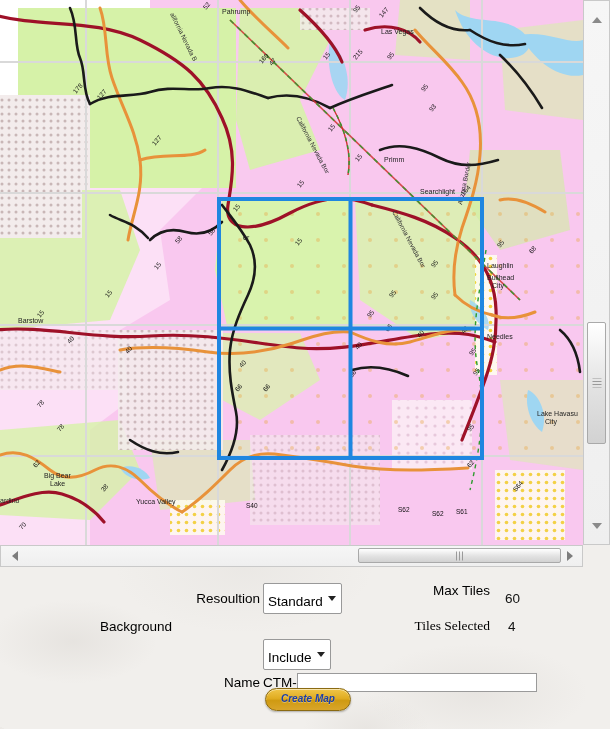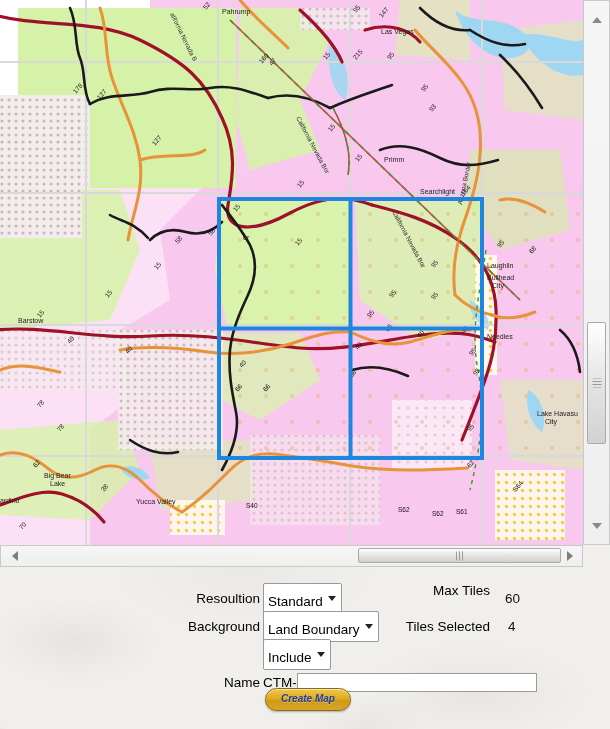--- a/index.html
+++ b/index.html
@@ -345,30 +345,22 @@
   </div>
   <div class="row" style="left:263px;top:16px;">
     <span class="sel-wrap">
       <select>
         <option>Standard</option>
       </select>
       <span class="sel-chev"></span>
     </span>
   </div>
 
-  <div class="row" style="left:100px;top:44px;width:160px;justify-content:flex-end;">
+  <div class="row" style="left:100px;top:44px;width:160px;">
     <span class="lbl lbl-right">Background</span>
-  </div>
-  <div class="row" style="left:263px;top:44px;">
-    <span class="sel-wrap">
-      <select>
-        <option>Land Boundary</option>
-      </select>
-      <span class="sel-chev"></span>
-    </span>
   </div>
 
   <div class="row" style="left:263px;top:72px;align-items:center;">
     <span class="sel-wrap">
       <select>
         <option>Include</option>
       </select>
       <span class="sel-chev"></span>
     </span>
   </div>
@@ -381,21 +373,21 @@
     <input id="name-input" type="text" placeholder="" style="">
   </div>
 
   <div class="row" style="left:380px;top:8px;width:110px;justify-content:flex-end;align-items:center;">
     <span class="lbl lbl-right">Max Tiles</span>
   </div>
   <div class="row" style="left:505px;top:16px;">
     <span class="stat-val">60</span>
   </div>
 
-  <div class="row" style="left:370px;top:44px;width:120px;justify-content:flex-end;">
+  <div class="row" style="left:370px;top:44px;width:120px;justify-content:flex-end;font-family:Liberation Serif, serif;">
     <span class="lbl lbl-right">Tiles Selected</span>
   </div>
   <div class="row" style="left:508px;top:44px;">
     <span class="stat-val">4</span>
   </div>
 
   <button id="create-map-button">Create Map</button>
 </div>
 
 </body></html>

